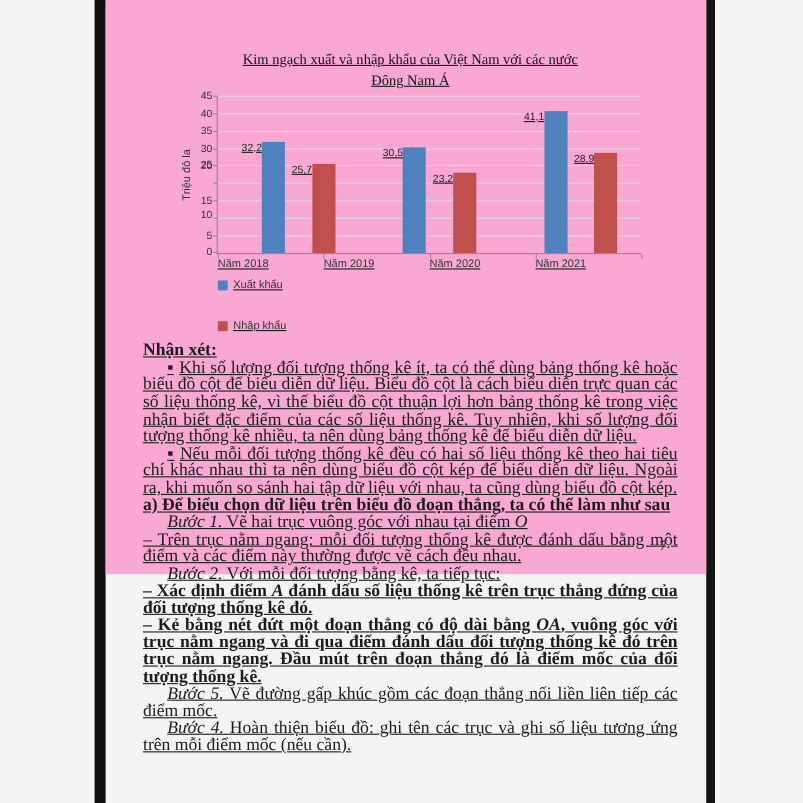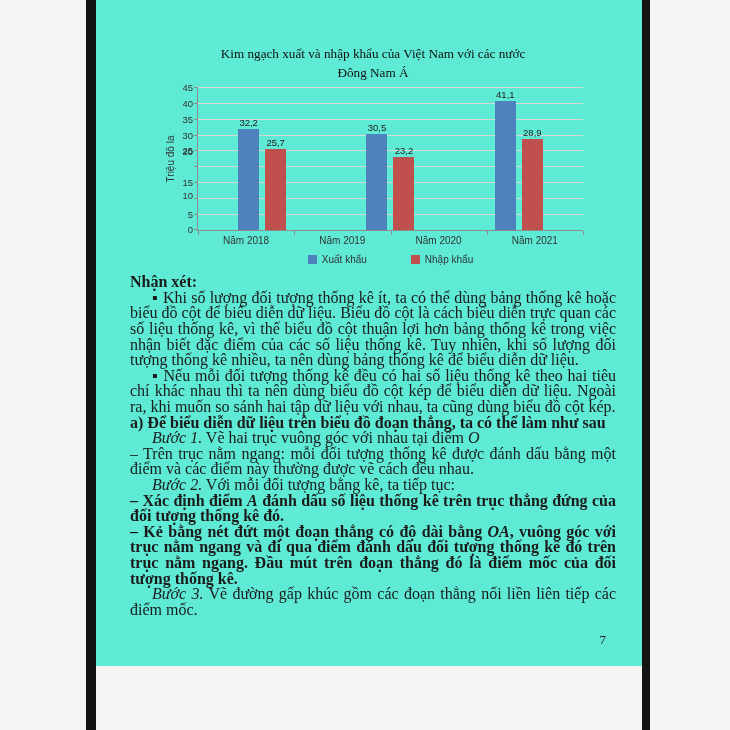--- a/index.html
+++ b/index.html
@@ -1,44 +1,44 @@
 <!DOCTYPE html>
 <html><head>
 <meta charset="utf-8">
 <style>
   html,body{margin:0;padding:0;}
   .canvas{position:relative;width:730px;height:730px;background:#f4f4f3;overflow:hidden;
           font-family:"Liberation Serif", serif;color:#1b1b1b;}
   .strip-left{position:absolute;left:86px;top:0;width:10px;height:730px;background:#111;}
   .strip-right{position:absolute;left:642px;top:0;width:8px;height:730px;background:#141414;}
   .top-notch{position:absolute;left:96px;top:0;width:18px;height:6px;background:#111;}
-  .page{position:absolute;left:96px;top:0;width:546px;height:666px;background:#5eead4;}
+  .page{position:absolute;left:96px;top:0;width:546px;height:522px;background:#f9a8d4;text-decoration:underline;}
   .content{padding:44px 26px 0 34px;}
 
   
   .chart-title{text-align:center;font-size:13.2px;line-height:1.45;color:#111;margin-bottom:6px;}
   .chart{width:420px;margin:0 auto;font-family:"Liberation Sans", sans-serif;}
   .chart-body{display:flex;}
   .ylabel{position:relative;width:14px;height:142px;}
   .ylabel span{position:absolute;top:50%;left:50%;transform:translate(-50%,-50%) rotate(-90deg);
                white-space:nowrap;font-size:10px;color:#333;}
   .yticks{position:relative;width:20px;height:142px;}
   .ytick-label{position:absolute;right:4px;font-size:9.5px;color:#333;line-height:10px;text-align:right;}
   .plot{position:relative;flex:1;height:142px;display:flex;align-items:flex-end;
         border-left:1px solid #8c8c8c;border-bottom:1px solid #8c8c8c;}
   .gridline{position:absolute;left:0;right:0;height:1px;background:#d9d9d9;z-index:0;}
   .ytickmark{position:absolute;left:-4px;width:4px;height:1px;background:#8c8c8c;}
   .xtickmark{position:absolute;bottom:-5px;width:1px;height:4px;background:#8c8c8c;}
   .group{flex:1;display:flex;justify-content:center;align-items:flex-end;gap:6px;z-index:1;}
-  .barwrap{display:flex;flex-direction:column;align-items:center;}
+  .barwrap{display:flex;flex-direction:row;align-items:flex-start;}
   .barval{height:11px;line-height:11px;font-size:9.5px;color:#222;margin-bottom:1px;}
   .bar{width:21px;}
   .xlabels{display:flex;margin-left:35px;}
-  .xlabel{flex:1;text-align:center;font-size:10px;color:#333;padding-top:4px;}
-  .legend{display:flex;justify-content:center;gap:44px;margin-top:8px;margin-left:35px;}
+  .xlabel{flex:1;text-align:left;font-size:10px;color:#333;padding-top:4px;}
+  .legend{display:flex;justify-content:center;gap:26px;margin-top:8px;margin-left:35px;flex-direction:column;}
   .legend-item{display:flex;align-items:center;font-size:10px;color:#333;}
   .swatch{display:inline-block;width:9px;height:9px;margin-right:5px;}
 
   
   .textblock{margin-top:9px;font-size:16px;line-height:15.6px;text-align:justify;}
   .textblock p{margin:0;}
   .bold{font-weight:bold;}
   .it{font-style:italic;}
   .indent{text-indent:22px;}
   .bullet{margin-right:5px;}
@@ -152,32 +152,33 @@
           </div>
       </div>
 
       <div class="textblock">
         <p class="bold">Nhận xét:</p>
 
         <p class="indent"><span class="bullet">▪</span><span>Khi số lượng đối tượng thống kê ít, ta có thể dùng bảng thống kê hoặc biểu đồ cột để biểu diễn dữ liệu. Biểu đồ cột là cách biểu diễn trực quan các số liệu thống kê, vì thế biểu đồ cột thuận lợi hơn bảng thống kê trong việc nhận biết đặc điểm của các số liệu thống kê. Tuy nhiên, khi số lượng đối tượng thống kê nhiều, ta nên dùng bảng thống kê để biểu diễn dữ liệu.</span></p>
 
         <p class="indent"><span class="bullet">▪</span><span>Nếu mỗi đối tượng thống kê đều có hai số liệu thống kê theo hai tiêu chí khác nhau thì ta nên dùng biểu đồ cột kép để biểu diễn dữ liệu. Ngoài ra, khi muốn so sánh hai tập dữ liệu với nhau, ta cũng dùng biểu đồ cột kép.</span></p>
 
-        <p class="bold">a) Để biểu diễn dữ liệu trên biểu đồ đoạn thẳng, ta có thể làm như sau</p>
+        <p class="bold">a) Để biểu chọn dữ liệu trên biểu đồ đoạn thẳng, ta có thể làm như sau</p>
 
         <p class="indent"><span class="it">Bước 1.</span><span> Vẽ hai trục vuông góc với nhau tại điểm </span><span class="it">O</span></p>
 
         <p>– Trên trục nằm ngang: mỗi đối tượng thống kê được đánh dấu bằng một điểm và các điểm này thường được vẽ cách đều nhau.</p>
 
         <p class="indent"><span class="it">Bước 2.</span><span> Với mỗi đối tượng bằng kê, ta tiếp tục:</span></p>
 
         <p class="bold"><span>– Xác định điểm </span><span class="it">A</span><span> đánh dấu số liệu thống kê trên trục thẳng đứng của đối tượng thống kê đó.</span></p>
 
         <p class="bold"><span>– Kẻ bằng nét đứt một đoạn thẳng có độ dài bằng </span><span class="it">OA</span><span>, vuông góc với trục nằm ngang và đi qua điểm đánh dấu đối tượng thống kê đó trên trục nằm ngang. Đầu mút trên đoạn thẳng đó là điểm mốc của đối tượng thống kê.</span></p>
 
-        <p class="indent"><span class="it">Bước 3.</span><span> Vẽ đường gấp khúc gồm các đoạn thẳng nối liền liên tiếp các điểm mốc.</span></p>
+        <p class="indent"><span class="it">Bước 5.</span><span> Vẽ đường gấp khúc gồm các đoạn thẳng nối liền liên tiếp các điểm mốc.</span></p>
 
+        <p class="indent"><span class="it">Bước 4.</span><span> Hoàn thiện biểu đồ: ghi tên các trục và ghi số liệu tương ứng trên mỗi điểm mốc (nếu cần).</span></p>
       </div>
     </div>
 
     <div class="pagenum">7</div>
   </div>
 </div>
 
 </body></html>

